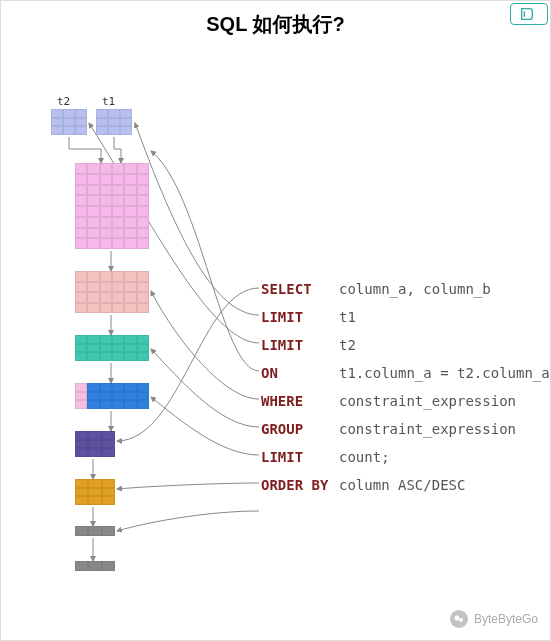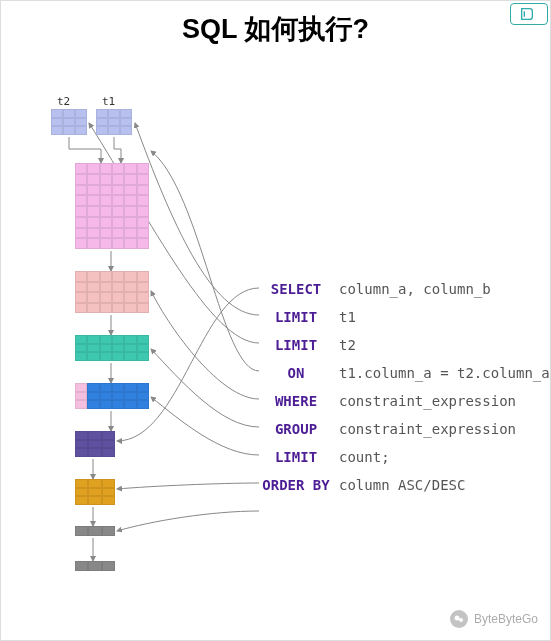--- a/index.html
+++ b/index.html
@@ -8,21 +8,21 @@
     height: 641px;
     background: #fff;
     font-family: Consolas, Menlo, Monaco, monospace;
     position: relative;
     overflow: hidden;
     border: 1px solid #ddd;
   }
   .title {
     text-align: center;
     font-weight: bold;
-    font-size: 27px;
+    font-size: 20px;
     padding-top: 10px;
     font-family: "Microsoft YaHei", Arial, sans-serif;
   }
   .follow-badge {
     position: absolute;
     top: 2px; right: 2px;
     display: flex; align-items: center;
     border: 1px solid #3aa; border-radius: 4px;
     padding: 2px 8px; font-size: 12px;
     color: #444; background: #fff;
@@ -41,21 +41,21 @@
     width: 18px; height: 18px; border-radius: 50%;
     background: #aaa; margin-right: 6px;
     display: inline-flex; align-items: center; justify-content: center;
   }
   .diagram { position: absolute; top: 90px; left: 0; width: 551px; height: 540px; }
   .gbox { position: absolute; background: #ddd; display: grid; gap: 0; }
   .gbox div { border: 1px solid rgba(0,0,0,0.08); }
   .lbl { position: absolute; font-size: 11px; color: #333; }
   .clause-list { position: absolute; left: 260px; top: 185px; font-size: 14px; }
   .clause-row { height: 26px; display: flex; align-items: center; margin-bottom: 2px; }
-  .kw { color: #4c1d95; font-weight: bold; text-align: center; min-width: 70px; margin-right: 8px; }
+  .kw { color: #7f1d1d; font-weight: bold; text-align: left; min-width: 70px; margin-right: 8px; }
   .val { color: #555; }
   svg.arrows { position: absolute; top: 0; left: 0; width: 551px; height: 540px; pointer-events: none; }
   svg.arrows path { stroke: #888; stroke-width: 1; fill: none; }
   svg.arrows marker polygon { fill: #888; }
 </style>
 </head>
 <body>
 
 <div class="title">SQL 如何执行?</div>
 

